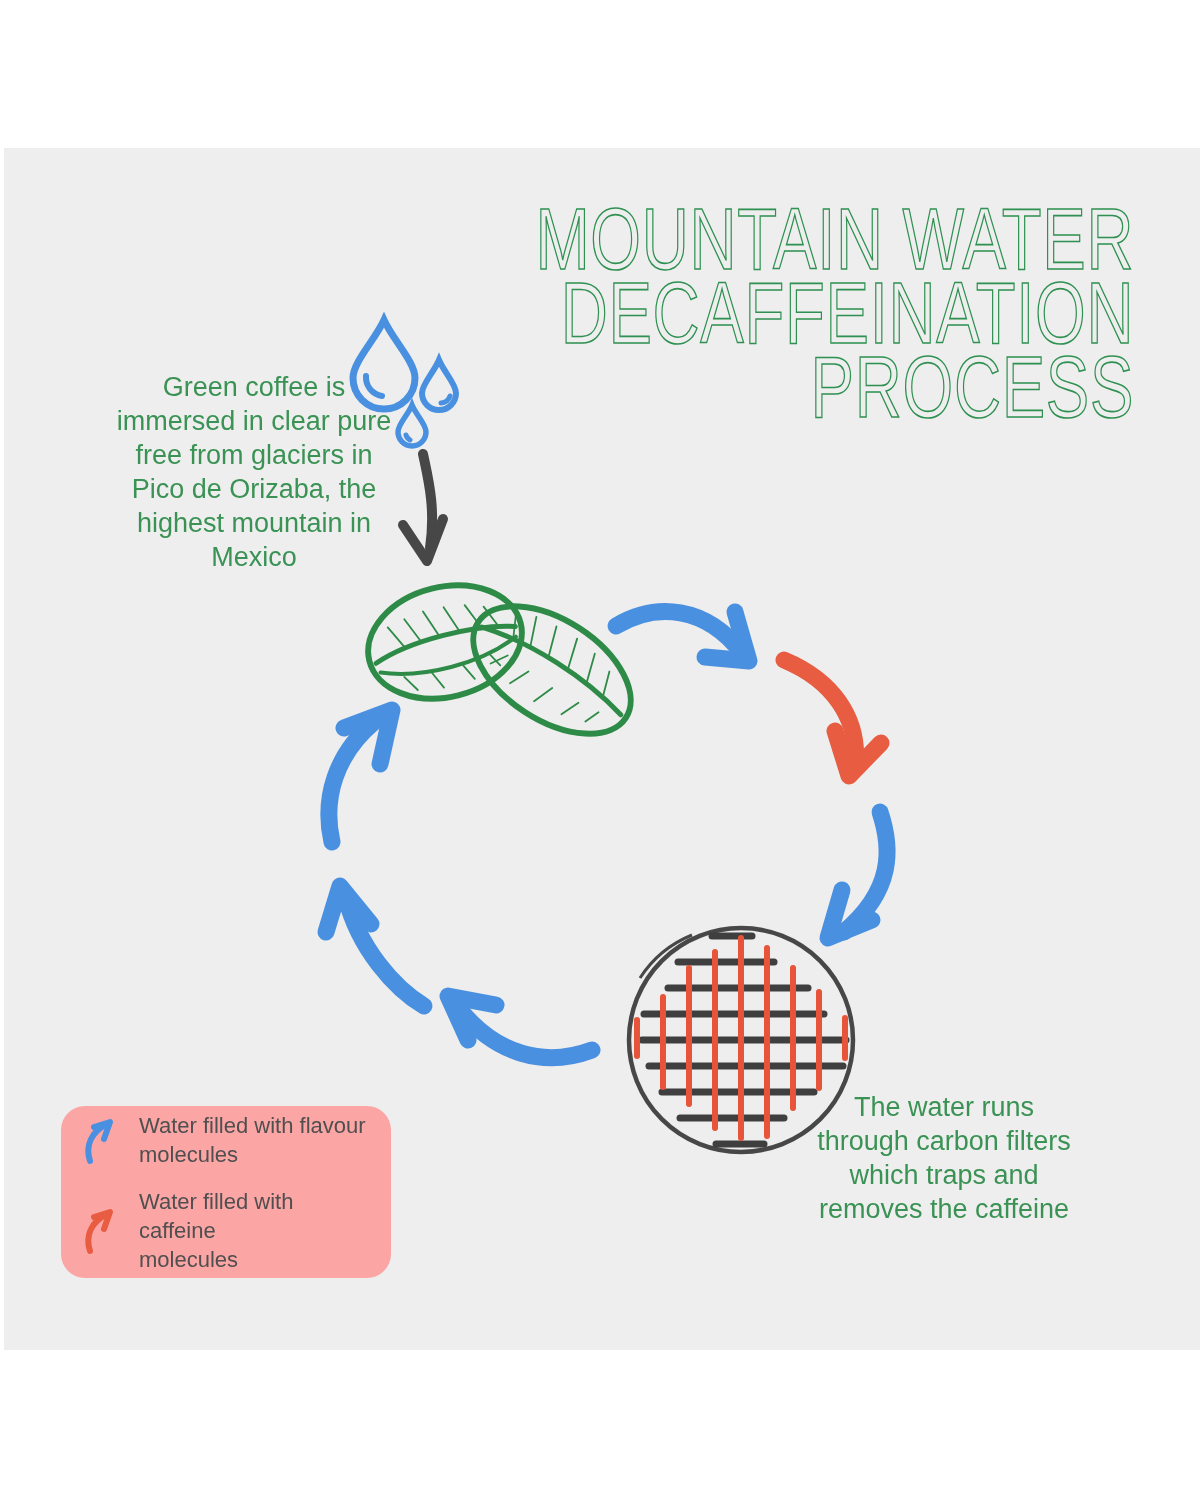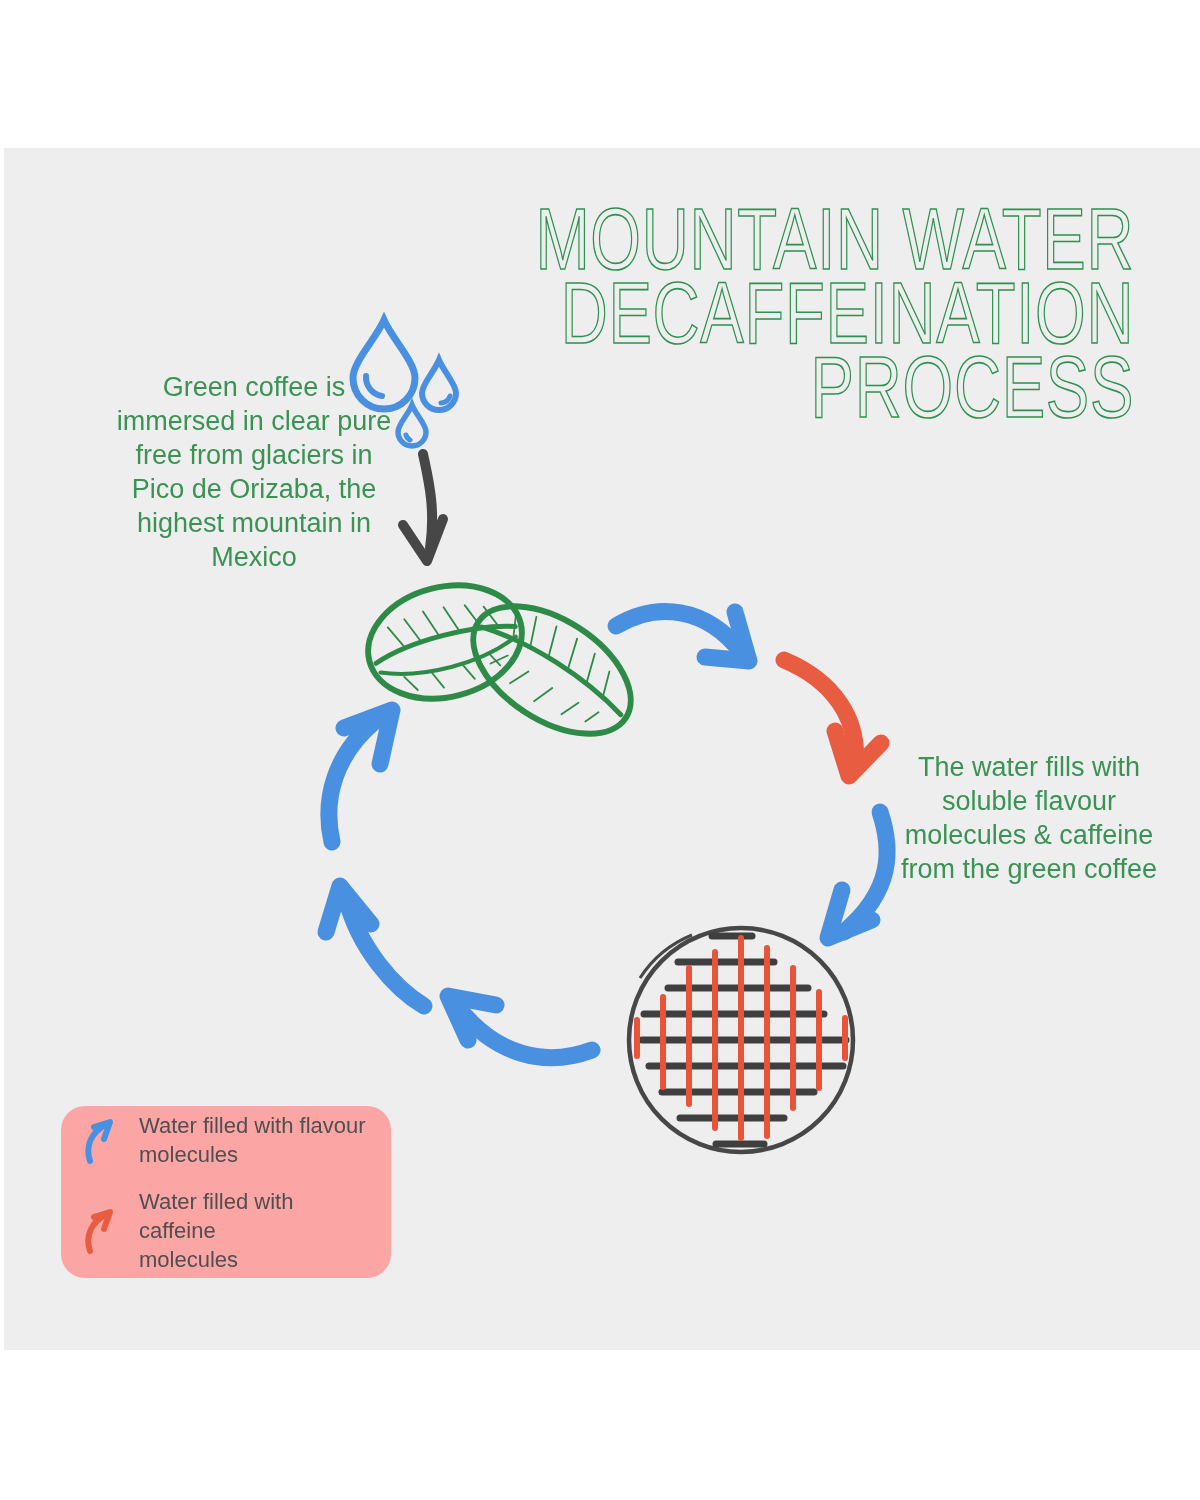--- a/index.html
+++ b/index.html
@@ -160,24 +160,24 @@
         <path d="M376,616 L388,562 L340,580"></path>
       </g>
     </svg>
 
     <div class="step step-immersion">Green coffee is
 immersed in clear pure
 free from glaciers in
 Pico de Orizaba, the
 highest mountain in
 Mexico</div>
-    <div class="step step-extraction">The water fills with
-soluble flavour
-molecules &amp; caffeine
-from the green coffee</div>
+    <div class="step step-filtering">The water runs
+through carbon filters
+which traps and
+removes the caffeine</div>
 
     <div class="legend">
       <div class="legend-row">
         <svg class="legend-icon" viewBox="0 0 42 50" fill="none" stroke="#4a90e0" stroke-width="6" stroke-linecap="round" stroke-linejoin="round">
           <path d="M9,46 C4,31 10,17 26,9"></path>
           <path d="M13,12 L29,7 L23,24"></path>
         </svg>
         <div class="legend-label">Water filled with flavour
 molecules</div>
       </div>

